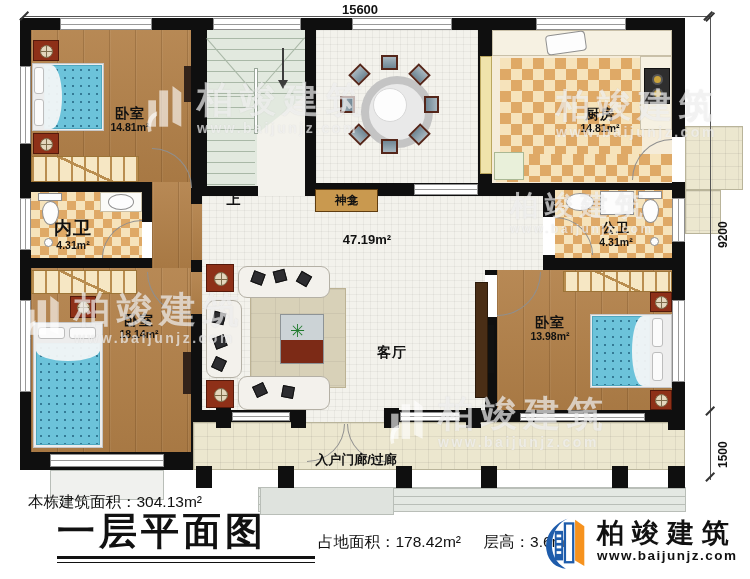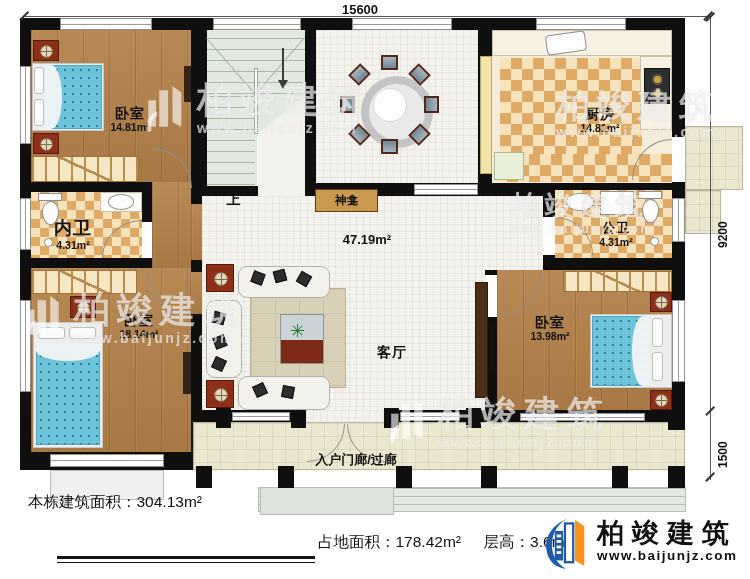--- a/index.html
+++ b/index.html
@@ -350,20 +350,21 @@
     <div style="margin-left:8px;">
       <span class="big">柏竣建筑</span>
       <span class="url">www.baijunjz.com</span>
     </div>
   </div>
 
   <div class="abs tb-line" style="left:28px;top:492px;">
     <span>本栋建筑面积：</span><span>304.13m²</span>
   </div>
   <div class="tb-title" style="left:57px;top:512px;">
+    <span class="t">一层平面图</span>
   </div>
   <div class="abs" style="left:57px;top:556px;width:258px;border-top:3px solid #111;"></div>
   <div class="abs" style="left:57px;top:562px;width:258px;border-top:1px solid #111;"></div>
   <div class="abs tb-line" style="left:318px;top:532px;">
     <span>占地面积：</span><span>178.42m²</span>
     <span style="display:inline-block;width:14px;"></span>
     <span>层高：</span><span>3.6m</span>
   </div>
   <div class="abs" style="left:540px;top:512px;display:flex;align-items:center;">
     <svg width="48" height="58" viewBox="0 0 52 62">

